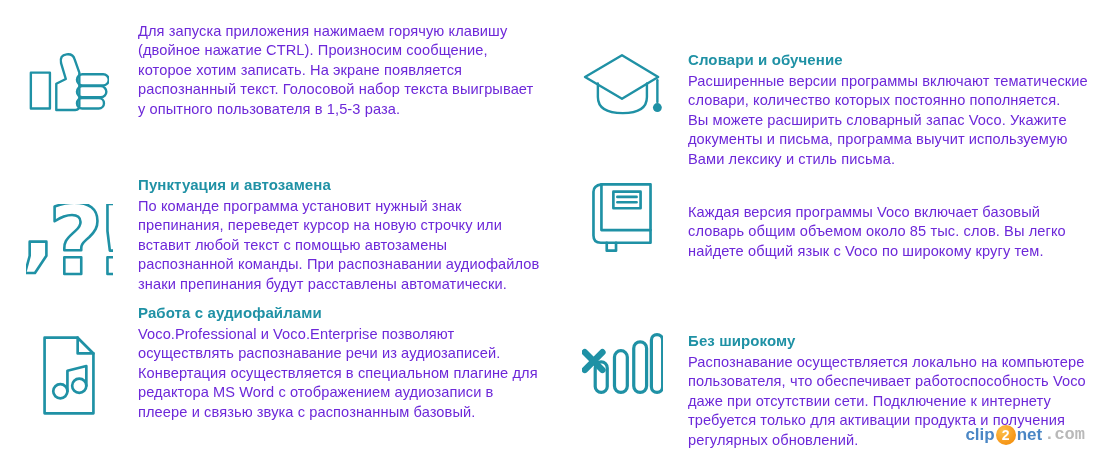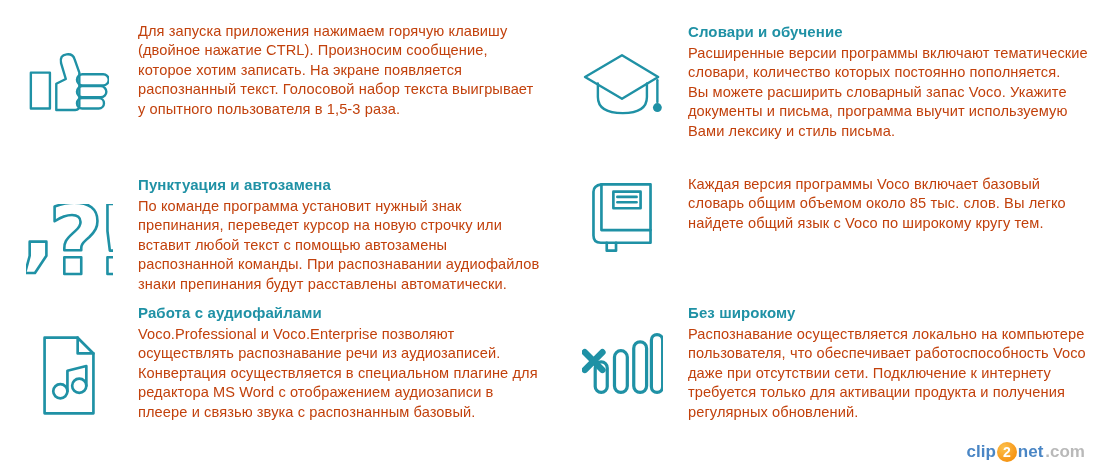--- a/index.html
+++ b/index.html
@@ -12,56 +12,56 @@
     display:grid;
     grid-template-columns:556px 540px;
     grid-template-rows:153px 128px 166px;
     padding-top:22px;
   }
   .feature { display:flex; align-items:flex-start; }
   .feature .icon-cell { flex:0 0 138px; display:flex; justify-content:center; }
   .feature.right .icon-cell { flex:0 0 132px; }
   .feature .text-cell { flex:1; }
   .feature.left .text-cell { max-width:420px; }
-  .feature.right .text-cell { max-width:408px; }
+  .feature.right .text-cell { max-width:408px;margin-top:28px; }
   h3.ftitle {
     margin:0 0 3px 0;
     font-size:15px; line-height:19px; font-weight:bold;
     color:#1f91a5; letter-spacing:0.1px;
   }
   p.fbody {
     margin:0;
     font-size:14.6px; line-height:19.4px;
-    color:#c2410c;
+    color:#6d28d9;
     white-space:pre-line;
     letter-spacing:0.1px;
   }
   .icon { stroke:#1f91a5; fill:none; stroke-linejoin:round; stroke-linecap:round; }
   .icon text { stroke-linejoin:round; }
   .m-thumbs { margin-top:30px; }
   .m-punct  { margin-top:29px; }
   .m-audio  { margin-top:33px; }
   .m-grad   { margin-top:30px; }
   .m-book   { margin-top:8px; }
   .m-signal { margin-top:30px; }
   .watermark {
-    position:absolute; right:11px; bottom:7px;
+    position:absolute; right:11px; bottom:24px;
     display:flex; align-items:center;
     font-size:17px; font-weight:bold; line-height:20px;
     user-select:none; cursor:pointer;
   }
   .wm-blue { color:#4a86c5; }
   .wm-circle {
     display:inline-flex; align-items:center; justify-content:center;
     width:20px; height:20px; border-radius:50%;
     background:radial-gradient(circle at 35% 30%, #fdc14d, #f79b1e 60%, #ef8a00);
     color:#ffffff; font-size:14px; font-weight:bold;
     margin:0 1px;
   }
-  .wm-gray { color:#b9b9b9; margin-left:2px; }
+  .wm-gray { color:#b9b9b9; margin-left:2px;font-family:Liberation Mono, monospace; }
 </style>
 </head>
 <body>
 
 <div class="canvas">
   <div class="grid">
 
     <section class="feature left">
       <div class="icon-cell">
         <svg class="icon m-thumbs" width="80" height="62" viewBox="0 0 100 78" stroke-width="3">

